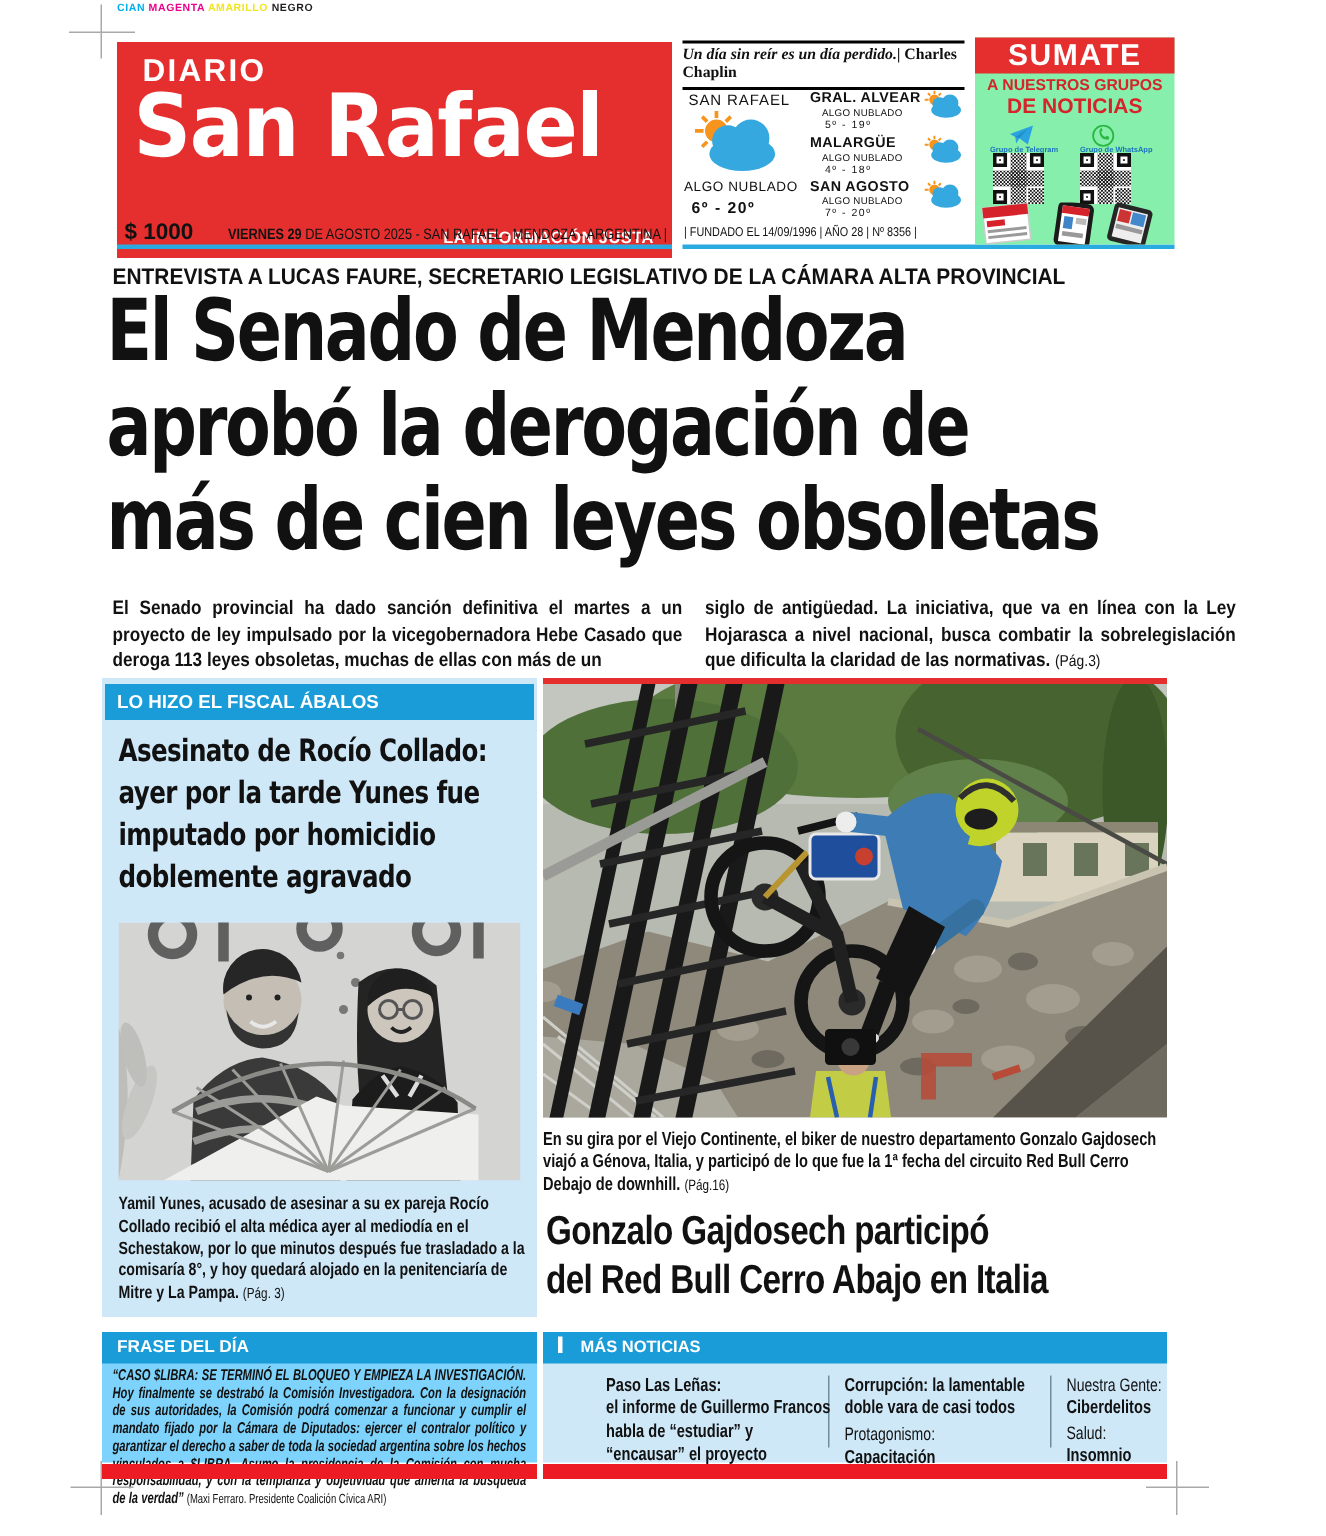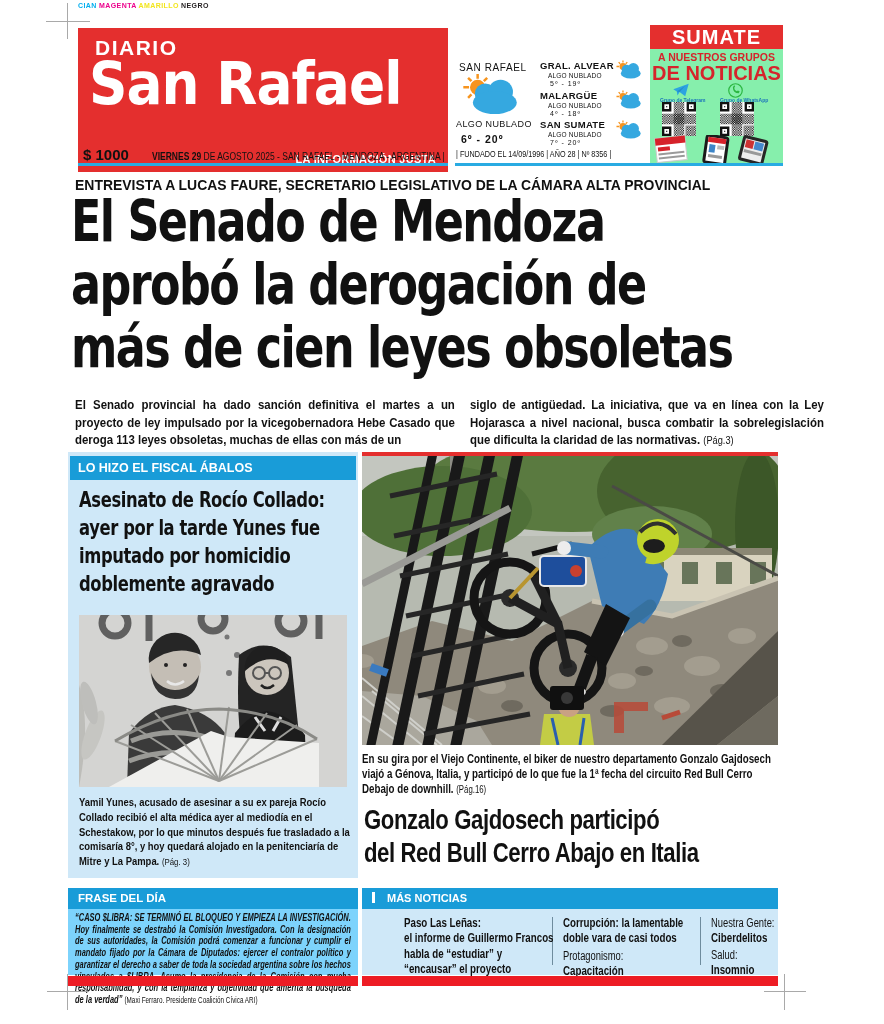--- a/index.html
+++ b/index.html
@@ -46,21 +46,21 @@
   .w-row .n{font-size:9.5px;font-weight:bold;letter-spacing:.3px;}
   .w-row .c{font-size:6.5px;letter-spacing:.2px;margin-top:1px;}
   .w-row .t{font-size:7px;margin-top:1px;letter-spacing:1px;}
   .founded{left:456px;top:149px;font-size:8.5px;white-space:nowrap;}
 
   
   .promo{left:650px;top:25px;width:133px;height:138px;background:#86efac;}
   .promo-banner{position:absolute;left:0;top:0;width:100%;height:24px;background:#e42f2e;
                 color:#fff;font-weight:bold;font-size:20px;text-align:center;letter-spacing:1px;line-height:24px;}
   .promo-s1{position:absolute;left:0;top:26px;width:100%;text-align:center;color:#d6242b;font-weight:bold;font-size:10.5px;}
-  .promo-s2{position:absolute;left:0;top:37px;width:100%;text-align:center;color:#d6242b;font-weight:bold;font-size:20px;}
+  .promo-s2{position:absolute;left:0;top:37px;width:100%;text-align:center;color:#d6242b;font-weight:bold;font-size:14px;}
   .promo-ic1{position:absolute;left:22px;top:58px;}
   .promo-ic2{position:absolute;left:78px;top:58px;}
   .promo-lab{position:absolute;font-size:5px;font-weight:bold;color:#1b75bb;white-space:nowrap;}
   .qr{position:absolute;top:77px;}
   .phones{position:absolute;left:2px;top:110px;}
 
   
   .kicker{left:75px;top:176px;font-size:15px;font-weight:bold;white-space:nowrap;}
   .headline{left:71px;top:190px;font-family:"DejaVu Sans",sans-serif;font-weight:bold;
             font-size:57px;line-height:63px;letter-spacing:-2px;white-space:nowrap;}
@@ -122,20 +122,23 @@
     <div class="logo-title">San Rafael</div>
     <div class="logo-tag">LA INFORMACIÓN JUSTA</div>
   </div>
   <div class="abs price">$ 1000</div>
   <div class="abs dateline">
     <span class="cx85" style="display:inline-block;"><b>VIERNES 29</b><span> DE AGOSTO 2025 - SAN RAFAEL - MENDOZA - ARGENTINA |</span></span>
   </div>
   <div class="abs rule-cyan" style="left:78px;top:163px;width:370px;"></div>
   <div class="abs rule-cyan" style="left:455px;top:163px;width:328px;"></div>
 
+  <div class="abs quote-box">
+    <i>Un día sin reír es un día perdido.| </i><b>Charles Chaplin</b>
+  </div>
 
   <div class="abs w-city">SAN RAFAEL</div>
   <svg class="abs w-main-icon" width="58" height="42" viewBox="0 0 60 44">
     <g stroke="#f7941d" stroke-width="2.6">
       <path d="M16,1 V6 M6,5 l3.5,3.5 M1,15 H7 M6,26 l3.5,-3.5 M26,5 l-3.5,3.5 M31,15 h-6"></path>
     </g>
     <circle cx="16" cy="15" r="8" fill="#f7941d"></circle>
     <circle cx="24" cy="22" r="11" fill="#35a8e0"></circle>
     <circle cx="40" cy="20" r="13" fill="#35a8e0"></circle>
     <ellipse cx="34" cy="31" rx="23" ry="12" fill="#35a8e0"></ellipse>
@@ -147,21 +150,21 @@
     <div class="n">GRAL. ALVEAR</div>
     <div class="c" style="padding-left:8px;">ALGO NUBLADO</div>
     <div class="t" style="padding-left:10px;">5º   -   19º</div>
   </div>
   <div class="abs w-row" style="left:540px;top:90px;">
     <div class="n">MALARGÜE</div>
     <div class="c" style="padding-left:8px;">ALGO NUBLADO</div>
     <div class="t" style="padding-left:10px;">4º   -   18º</div>
   </div>
   <div class="abs w-row" style="left:540px;top:119px;">
-    <div class="n">SAN SUMATE</div>
+    <div class="n">SAN AGOSTO</div>
     <div class="c" style="padding-left:8px;">ALGO NUBLADO</div>
     <div class="t" style="padding-left:10px;">7º   -   20º</div>
   </div>
   <svg class="abs" style="left:616px;top:60px;" width="26" height="19" viewBox="0 0 60 44">
     <g stroke="#f7941d" stroke-width="3">
         <path d="M16,1 V6 M6,5 l3.5,3.5 M1,15 H7 M26,5 l-3.5,3.5"></path>
       </g>
     <circle cx="16" cy="15" r="8" fill="#f7941d"></circle>
       <circle cx="24" cy="22" r="11" fill="#35a8e0"></circle>
     <circle cx="40" cy="20" r="13" fill="#35a8e0"></circle>

